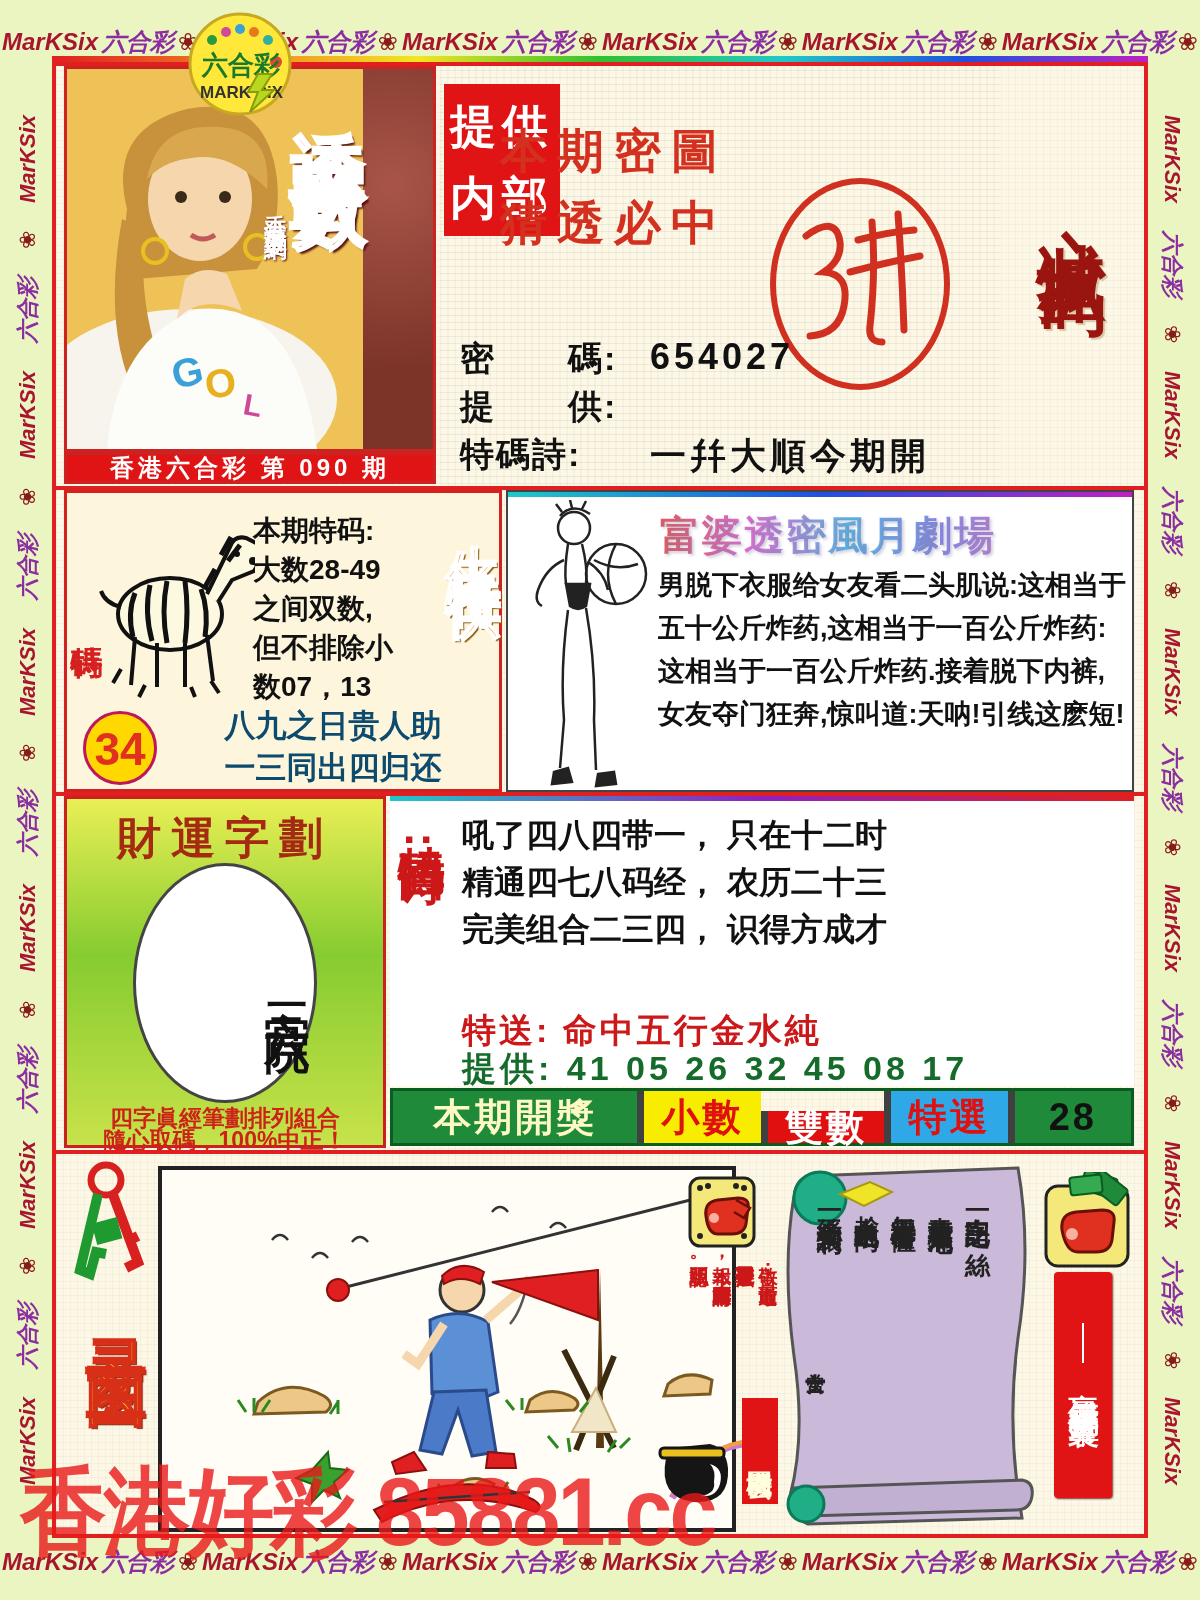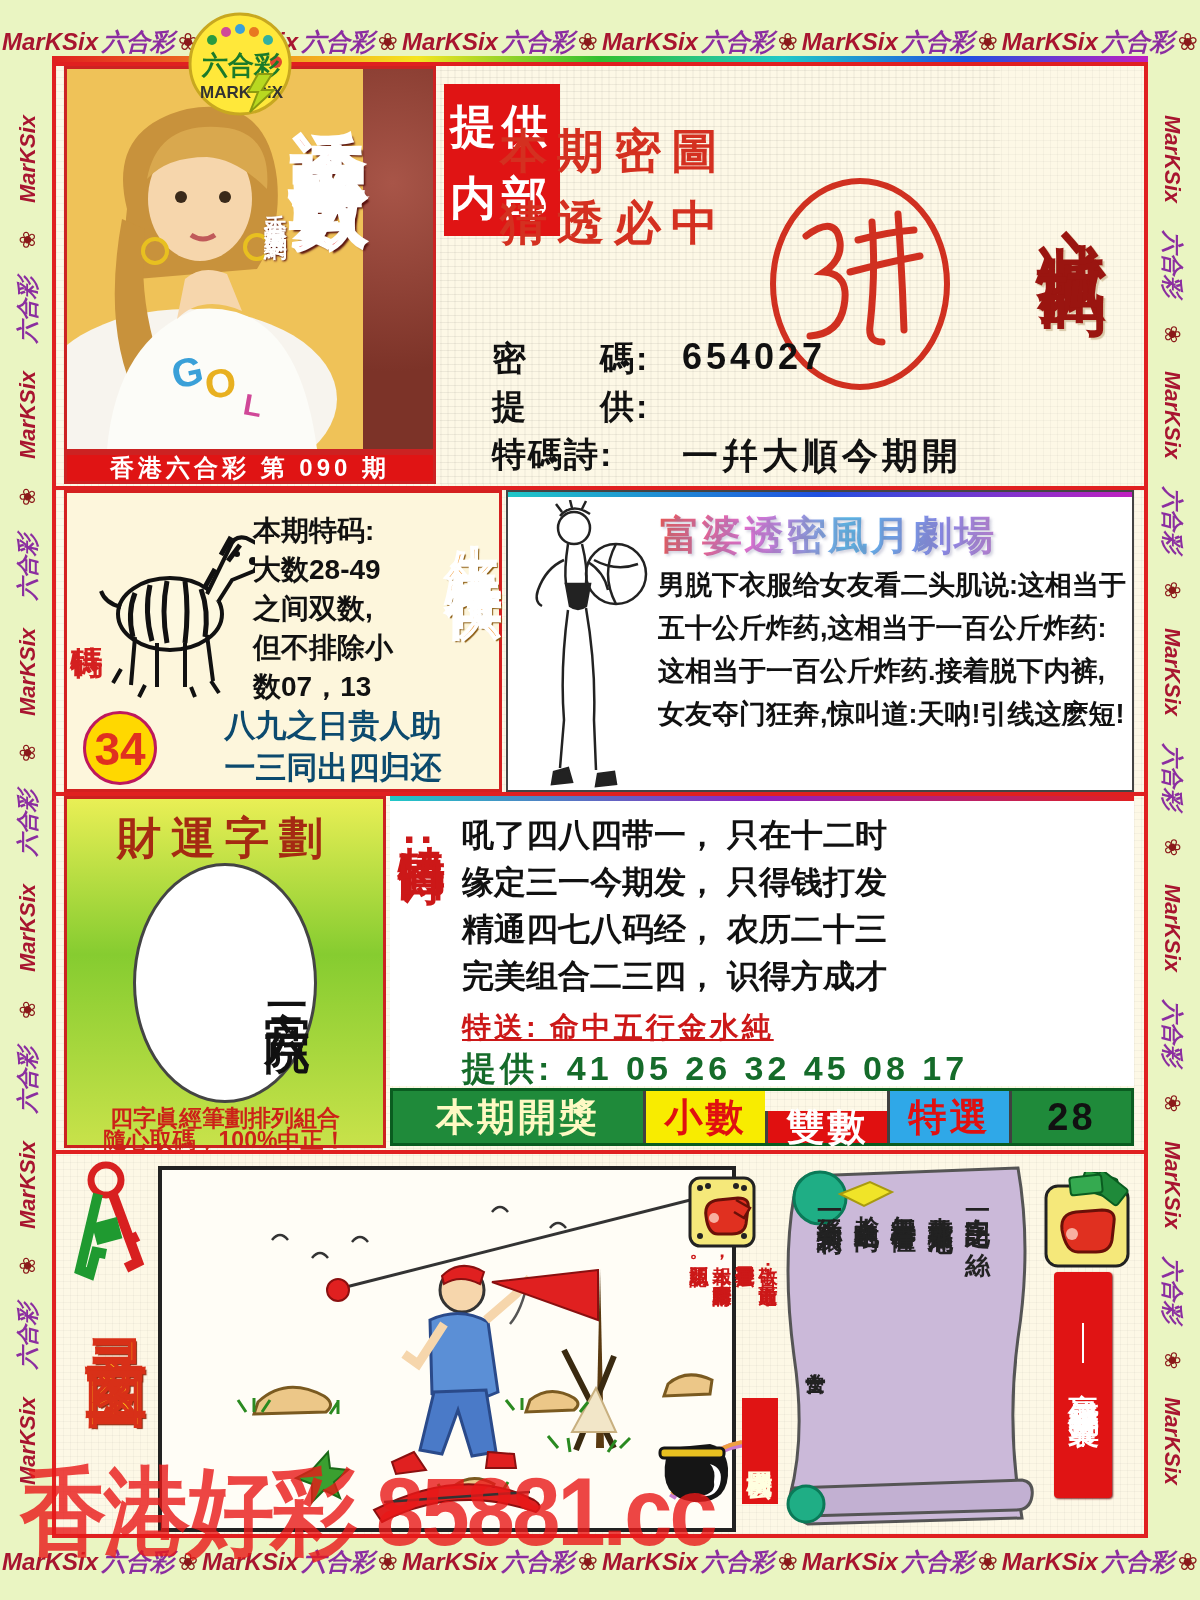--- a/index.html
+++ b/index.html
@@ -26,21 +26,21 @@
   .title-vert{left:288px;top:70px;width:82px;height:300px;writing-mode:vertical-rl;font-size:76px;font-weight:bold;color:#ee1c1c;line-height:82px;letter-spacing:22px;-webkit-text-stroke:3px #fff;text-shadow:3px 3px 2px #5a1410;}
   .site-vert{left:266px;top:196px;width:26px;height:200px;writing-mode:vertical-rl;font-size:23px;font-weight:bold;color:#fff;letter-spacing:6px;text-shadow:1px 1px 2px #5a1410;}
   .logo{left:188px;top:12px;width:104px;height:104px;}
   .issue-bar{left:64px;top:452px;width:372px;height:32px;background:#e01414;border:3px solid #cc2222;color:#fff;font-size:24px;font-weight:bold;text-align:center;line-height:26px;letter-spacing:4px;}
   .secret-panel{left:440px;top:66px;width:560px;height:418px;}
   .badge{left:444px;top:84px;width:116px;height:152px;background:#e01414;color:#fff;font-size:46px;font-weight:bold;text-align:center;line-height:72px;letter-spacing:6px;padding-top:6px;}
   .headline{left:500px;top:120px;width:330px;font-size:47px;font-weight:bold;color:#d43020;letter-spacing:10px;}
   .headline2{top:192px;}
   .stamp{left:770px;top:178px;width:180px;height:212px;border:6px solid #d03020;border-radius:50%;}
   .srow{left:460px;width:540px;display:flex;font-weight:bold;color:#111;}
-  .srow .lab{font-size:34px;width:190px;letter-spacing:2px;margin-left:32px;}
+  .srow .lab{font-size:34px;width:190px;letter-spacing:2px;}
   .srow .val{font-size:36px;letter-spacing:4px;}
   .slogan-vert{left:1008px;top:172px;width:130px;height:312px;writing-mode:vertical-rl;font-size:68px;font-weight:bold;color:#9a1510;line-height:130px;letter-spacing:16px;text-shadow:2px 2px 1px #d8c8a8;}
   
   .zodiac-panel{left:64px;top:490px;width:438px;height:302px;border:3px solid #d42020;background:#fdf6dc;}
   .corner-label{left:6px;top:128px;width:36px;height:90px;writing-mode:vertical-rl;font-size:32px;font-weight:bold;color:#d42020;}
   .ball34{left:16px;top:218px;width:74px;height:74px;border-radius:50%;background:#ffd800;border:3px solid #be185d;color:#e03020;font-size:46px;font-weight:bold;text-align:center;line-height:70px;}
   .zlines{left:186px;top:18px;width:250px;font-size:28px;font-weight:bold;color:#111;}
   .zlines div{line-height:39px;}
   .zverse{left:90px;top:212px;width:352px;font-size:31px;font-weight:bold;color:#0c4a6e;text-align:center;}
   .zverse div{line-height:42px;}
@@ -54,24 +54,24 @@
   .fortune-title{left:0;top:10px;width:100%;text-align:center;font-size:44px;font-weight:bold;color:#a52a12;letter-spacing:10px;}
   .oval{left:66px;top:64px;width:184px;height:240px;background:#fff;border:3px solid #444;border-radius:50%;}
   .oval-text{left:66px;top:78px;width:184px;height:212px;writing-mode:vertical-rl;font-size:45px;font-weight:bold;color:#111;text-align:center;letter-spacing:8px;}
   .fortune-foot{left:0;top:308px;width:100%;text-align:center;font-size:23px;font-weight:bold;color:#cc2218;}
   .fortune-foot div{line-height:22px;}
   .poem-panel{left:390px;top:796px;width:744px;height:290px;background:#fff;}
   .poem-top{left:0;top:0;width:100%;height:5px;background:linear-gradient(90deg,#20c8c8,#9020c0,#e02020);}
   .poem-side{left:8px;top:12px;width:56px;height:272px;writing-mode:vertical-rl;font-size:47px;font-weight:bold;color:#cc1818;letter-spacing:6px;}
   .poem-lines{left:72px;top:16px;width:600px;font-size:32px;font-weight:bold;color:#111;}
   .poem-lines div{line-height:47px;}
-  .poem-special{left:72px;top:212px;font-size:29px;font-weight:bold;color:#cc1818;letter-spacing:3px;text-decoration:underline;}
+  .poem-special{left:72px;top:212px;font-size:34px;font-weight:bold;color:#cc1818;letter-spacing:3px;}
   .poem-provide{left:72px;top:250px;font-size:34px;font-weight:bold;color:#156b2a;letter-spacing:4px;}
   .result-bar{left:390px;top:1088px;width:744px;height:58px;display:flex;border:3px solid #0a5c20;}
-  .rb-cell{flex:1;display:flex;align-items:center;justify-content:center;font-size:38px;font-weight:bold;border-left:3px solid #404040;letter-spacing:3px;}
+  .rb-cell{flex:1;display:flex;align-items:center;justify-content:center;font-size:38px;font-weight:bold;border-left:7px solid #404040;letter-spacing:3px;}
   .rb-cell:first-child{border-left:none;}
   
   .keys-icon{left:68px;top:1158px;width:86px;height:132px;}
   .treasure-vert{left:76px;top:1292px;width:80px;height:242px;writing-mode:vertical-rl;font-size:60px;font-weight:bold;color:#ffd414;line-height:80px;letter-spacing:16px;-webkit-text-stroke:2px #d83018;text-shadow:2px 2px 1px #8a2a10;}
   .picture-panel{left:158px;top:1166px;width:578px;height:366px;background:#fffdf6;border:4px solid #222;}
   .fist-dice{left:688px;top:1176px;width:68px;height:72px;}
   .notice-cols{left:684px;top:1252px;width:96px;height:178px;writing-mode:vertical-rl;font-size:19px;font-weight:bold;color:#cc1818;}
   .notice-cols div{line-height:23px;}
   .pot-icon{left:652px;top:1402px;width:104px;height:104px;}
   .mystery-label{left:742px;top:1398px;width:36px;height:106px;background:#e01414;color:#ffffe0;writing-mode:vertical-rl;font-size:26px;font-weight:bold;text-align:center;line-height:36px;}
@@ -265,21 +265,20 @@
       <div class="">四字眞經筆劃排列組合</div>
       <div class="">隨心取碼，100%中正！</div>
     </div>
 </div>
 
 <div class="abs poem-panel tex">
   <div class="abs poem-top"></div>
   <div class="abs poem-side">特码诗曰:</div>
   <div class="abs poem-lines">
       <div class="">吼了四八四带一， 只在十二时</div>
-      <div class="">缘定三一今期发， 只得钱打发</div>
       <div class="">精通四七八码经， 农历二十三</div>
       <div class="">完美组合二三四， 识得方成才</div>
     </div>
   <div class="abs poem-special">特送: 命中五行金水純</div>
   <div class="abs poem-provide">提供: 41 05 26 32 45 08 17</div>
 
 </div>
 
 <div class="abs result-bar">
     <div class="rb-cell" style="background: rgb(31, 138, 58); color: #fef9c3; flex: 2.1 1 0%;">本期開獎</div>

